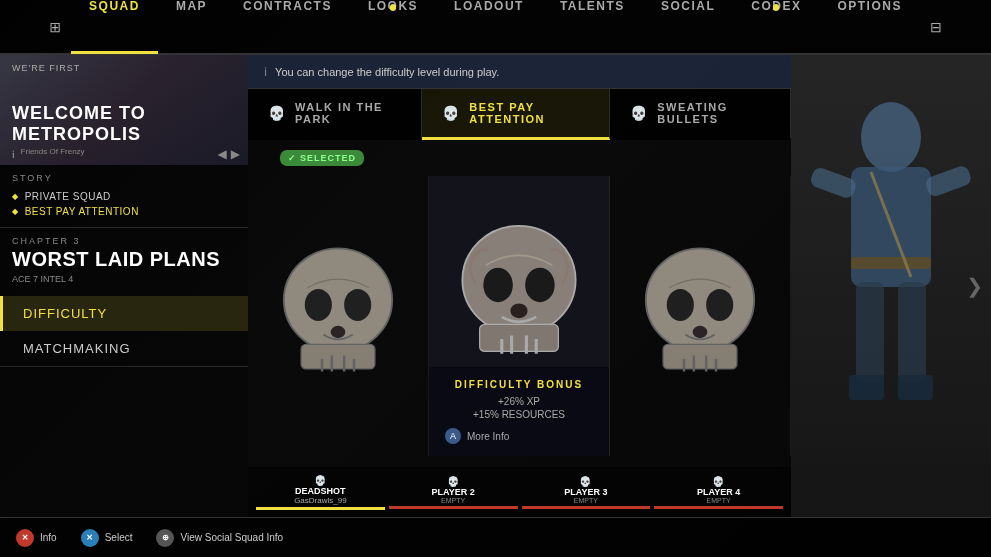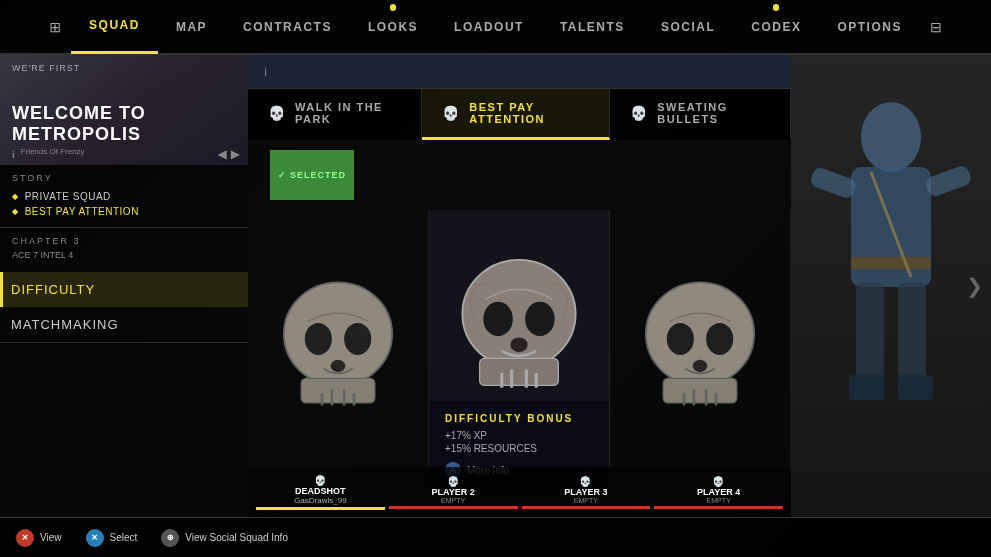--- a/index.html
+++ b/index.html
@@ -37,21 +37,21 @@
     .nav-item {
       color: #aaa;
       font-size: 12px;
       font-weight: bold;
       letter-spacing: 1.5px;
       padding: 0 18px;
       height: 55px;
       display: flex;
       flex-direction: column;
       align-items: center;
-      justify-content: center;
+      justify-content: flex-start;
       cursor: pointer;
       position: relative;
       text-transform: uppercase;
     }
     .nav-item.active {
       color: #f0e040;
       border-bottom: 3px solid #f0e040;
     }
     .controller-icon {
       color: #aaa;
@@ -179,21 +179,21 @@
       font-size: 9px;
       color: #888;
       margin-top: 4px;
     }
 
     
     .menu-section {
       margin-top: 8px;
     }
     .menu-item {
-      padding: 10px 8px;
+      padding: 10px 20px;
       font-size: 13px;
       color: #ccc;
       text-transform: uppercase;
       letter-spacing: 1px;
       cursor: pointer;
       border-left: 3px solid transparent;
     }
     .menu-item.active {
       background: rgba(240,224,64,0.15);
       color: #f0e040;
@@ -270,44 +270,46 @@
       border-bottom: 3px solid #f0e040;
     }
 
     
     .selected-badge {
       background: #3a8a3a;
       color: #90ff90;
       font-size: 9px;
       font-weight: bold;
       letter-spacing: 1px;
-      padding: 20px 8px;
+      padding: 3px 8px;
       display: inline-flex;
       align-items: center;
       gap: 4px;
-      margin: 10px 22px;
+      margin: 10px 32px;
+      border-radius: 7px;
     }
 
     
     .skulls-area {
       display: flex;
       height: 280px;
       position: relative;
     }
 
     .skull-panel {
       flex: 1;
       display: flex;
       align-items: center;
       justify-content: center;
       position: relative;
       border-right: 1px solid #222;
     }
     .skull-panel.active-panel {
       background: rgba(20,20,30,0.95);
+      text-align: center;
     }
     .skull-panel.dim { opacity: 0.7; }
 
     
     .skull-svg {
       width: 150px;
       height: 160px;
     }
 
     
@@ -535,39 +537,41 @@
       <span>PRIVATE SQUAD</span>
     </div>
     <div class="story-item active-story">
       <span class="bullet">◆</span>
       <span>BEST PAY ATTENTION</span>
     </div>
   </div>
 
   <div class="chapter-section">
     <div class="chapter-label">CHAPTER 3</div>
+    <div class="chapter-title">WORST LAID PLANS</div>
     <div class="chapter-sub">ACE 7 INTEL 4</div>
   </div>
 
   <div class="menu-section">
     <div class="menu-item active">
       <span>DIFFICULTY</span>
     </div>
     <div class="menu-item">
       <span>MATCHMAKING</span>
     </div>
     <div class="menu-divider"></div>
   </div>
 </div>
 
 <div class="main-content" style="right:200px; bottom:90px;">
 
   
   <div class="info-bar">
     <span class="info-icon">ℹ</span>
+    <span>You can change the difficulty level during play.</span>
   </div>
 
   
   <div class="diff-tabs">
     <div class="diff-tab">
       <span class="skull-mini">💀</span>
       <span>WALK IN THE PARK</span>
     </div>
     <div class="diff-tab active">
       <span class="skull-mini">💀</span>
@@ -609,21 +613,21 @@
         <path d="M46 100 L46 112 M54 97 L54 112 M66 97 L66 112 M74 100 L74 112" stroke="#aaa" stroke-width="2.5"></path>
         <path d="M46 82 Q60 90 74 82" stroke="#aaa" stroke-width="2" fill="none"></path>
         <path d="M33 40 Q60 24 87 40" stroke="#a0988a" stroke-width="1.5" fill="none"></path>
         <ellipse cx="60" cy="77" rx="7" ry="6" fill="#2a2020"></ellipse>
         <path d="M25 55 Q18 45 22 35 Q27 25 35 28" stroke="#887870" stroke-width="2" fill="none"></path>
         <path d="M95 55 Q102 45 98 35 Q93 25 85 28" stroke="#887870" stroke-width="2" fill="none"></path>
       </svg>
 
       <div class="diff-bonus">
         <div class="diff-bonus-title">DIFFICULTY BONUS</div>
-        <div class="diff-bonus-item">+17% XP</div>
+        <div class="diff-bonus-item">+26% XP</div>
         <div class="diff-bonus-item">+15% RESOURCES</div>
         <div class="more-info">
           <div class="more-info-icon">A</div>
           <span>More Info</span>
         </div>
       </div>
     </div>
 
     <div class="skull-panel dim">
       <svg class="skull-svg" viewBox="0 0 120 130" fill="none" xmlns="http://www.w3.org/2000/svg">
@@ -688,21 +692,21 @@
     <div class="player-skull">💀</div>
     <div class="player-name">PLAYER 4</div>
     <div class="player-status">EMPTY</div>
     <div class="player-bar red"></div>
   </div>
 </div>
 
 <div class="bottom-bar">
   <div class="bottom-btn">
     <div class="btn-icon back">✕</div>
-    <span>View</span>
+    <span>Info</span>
   </div>
   <div class="bottom-btn">
     <div class="btn-icon select">✕</div>
     <span>Select</span>
   </div>
   <div class="bottom-btn">
     <div class="btn-icon view">⊕</div>
     <span>View Social Squad Info</span>
   </div>
 </div>

